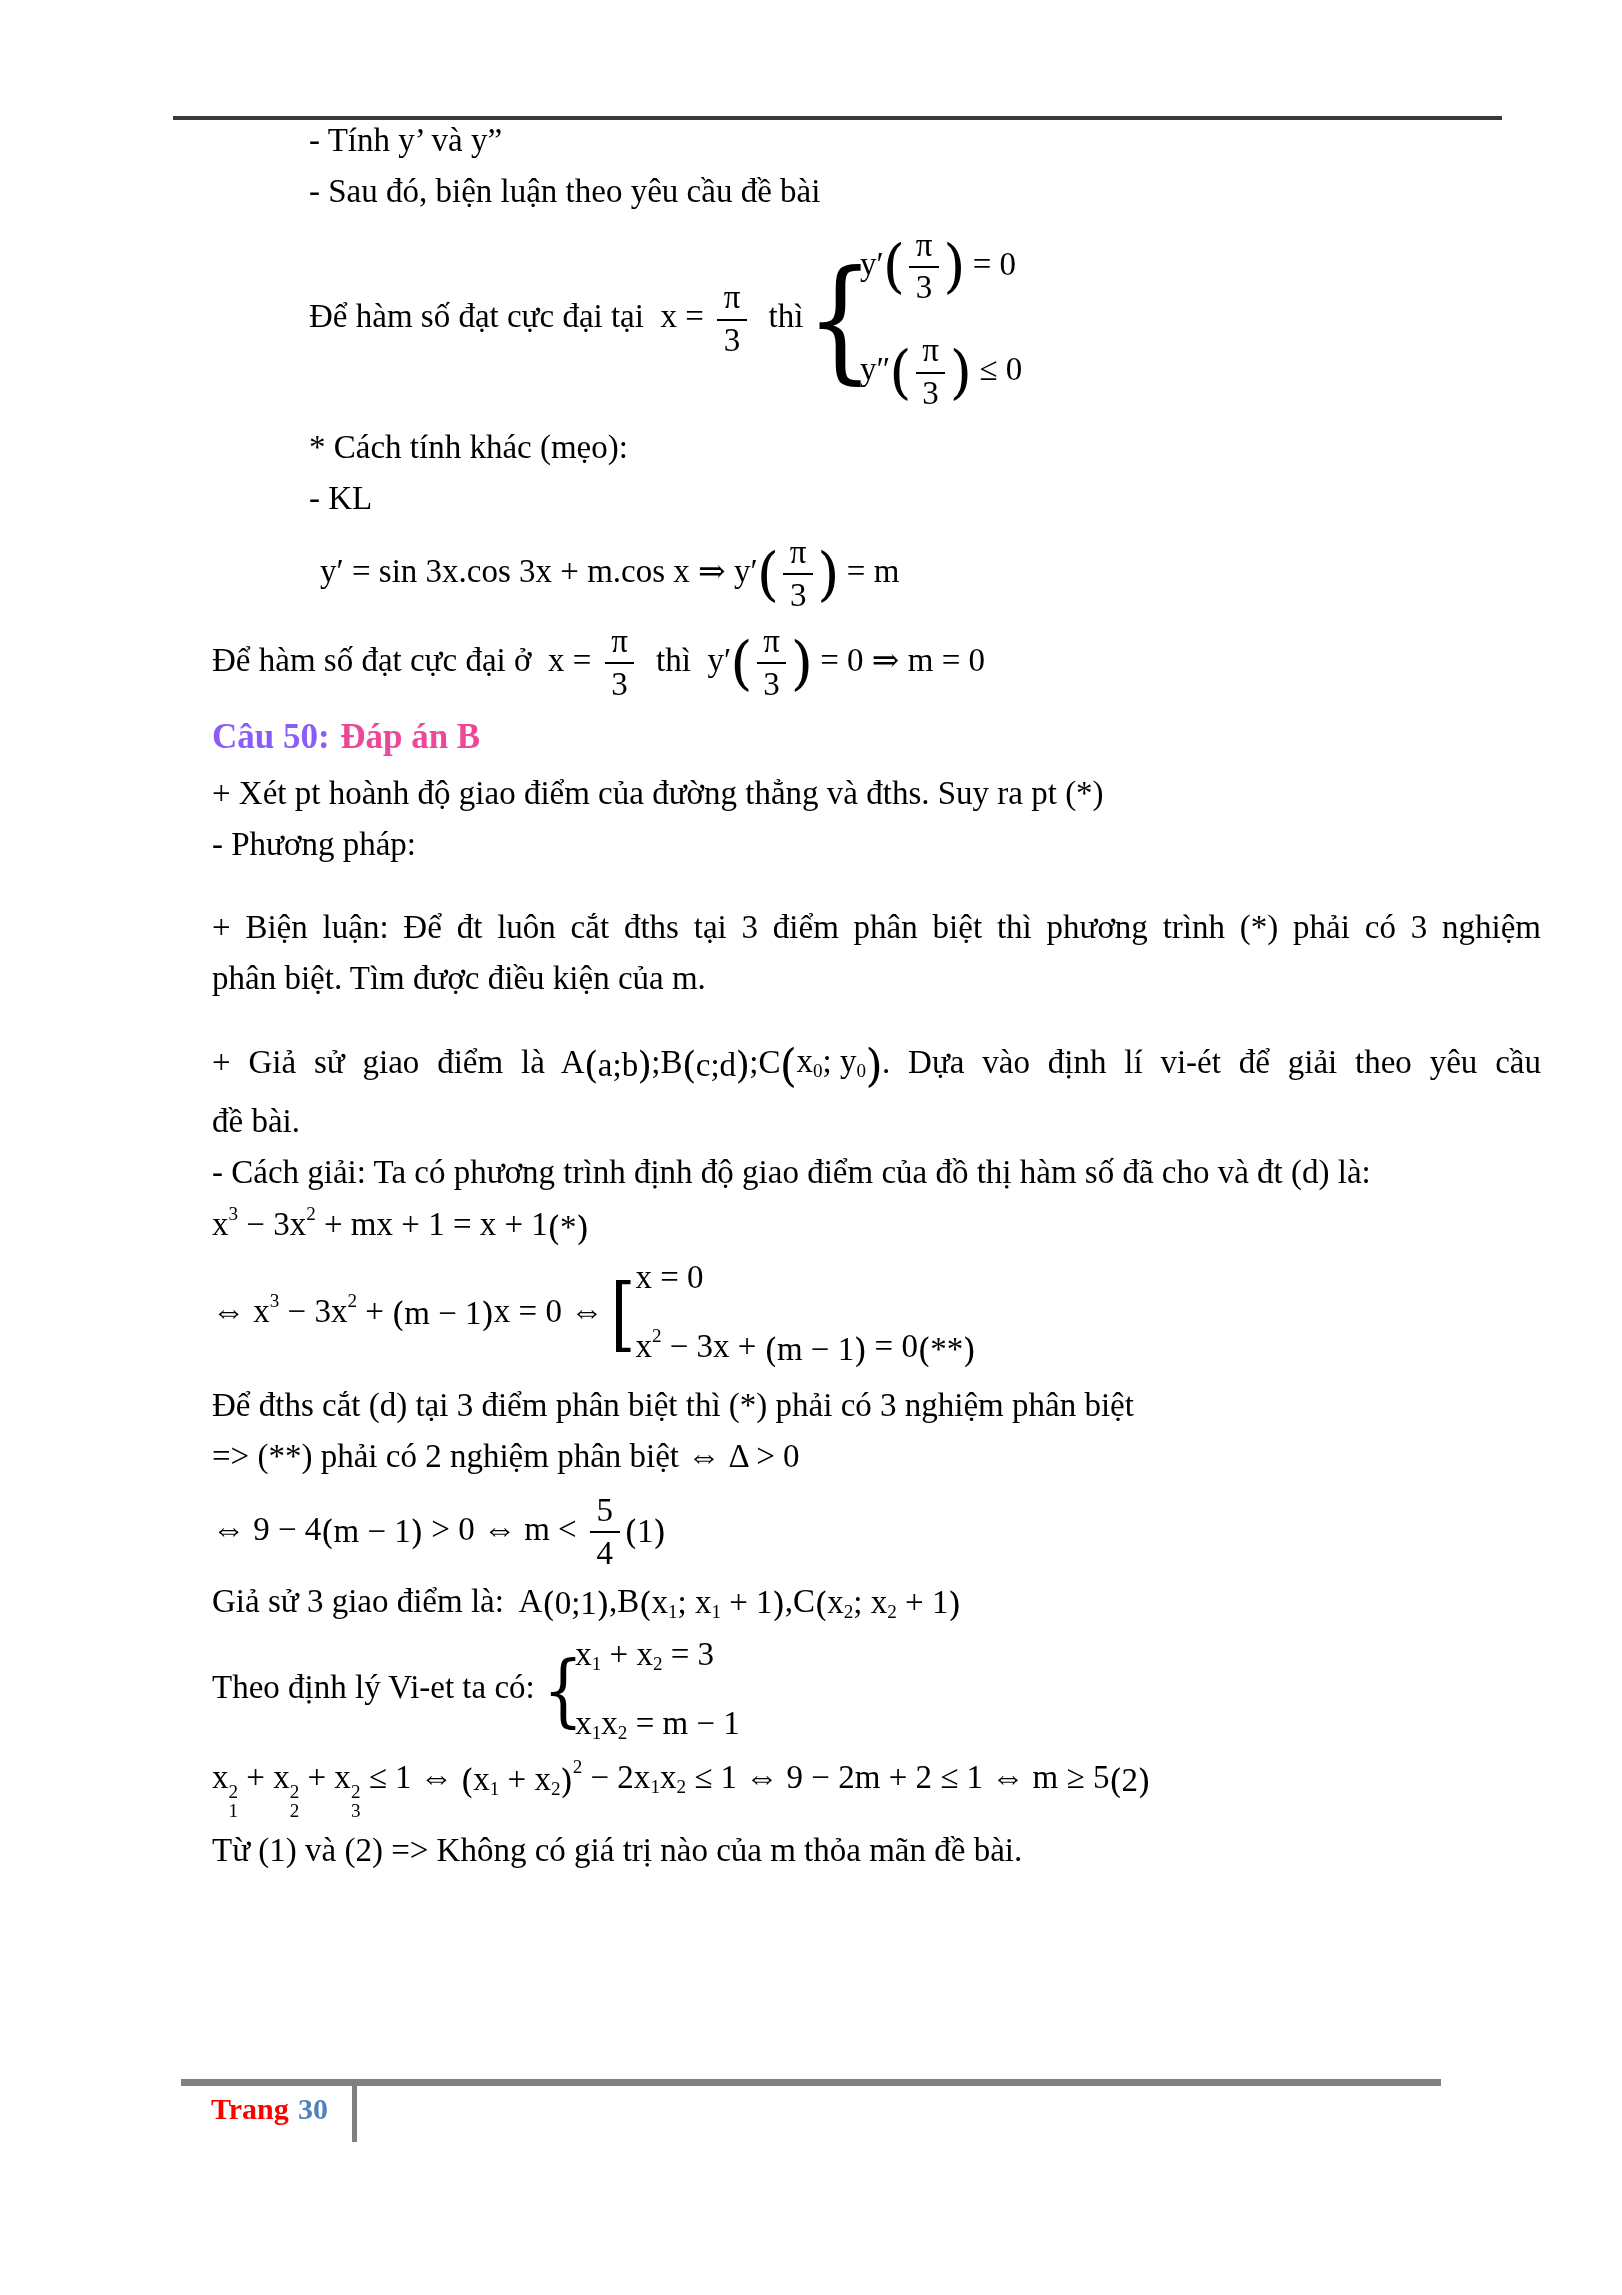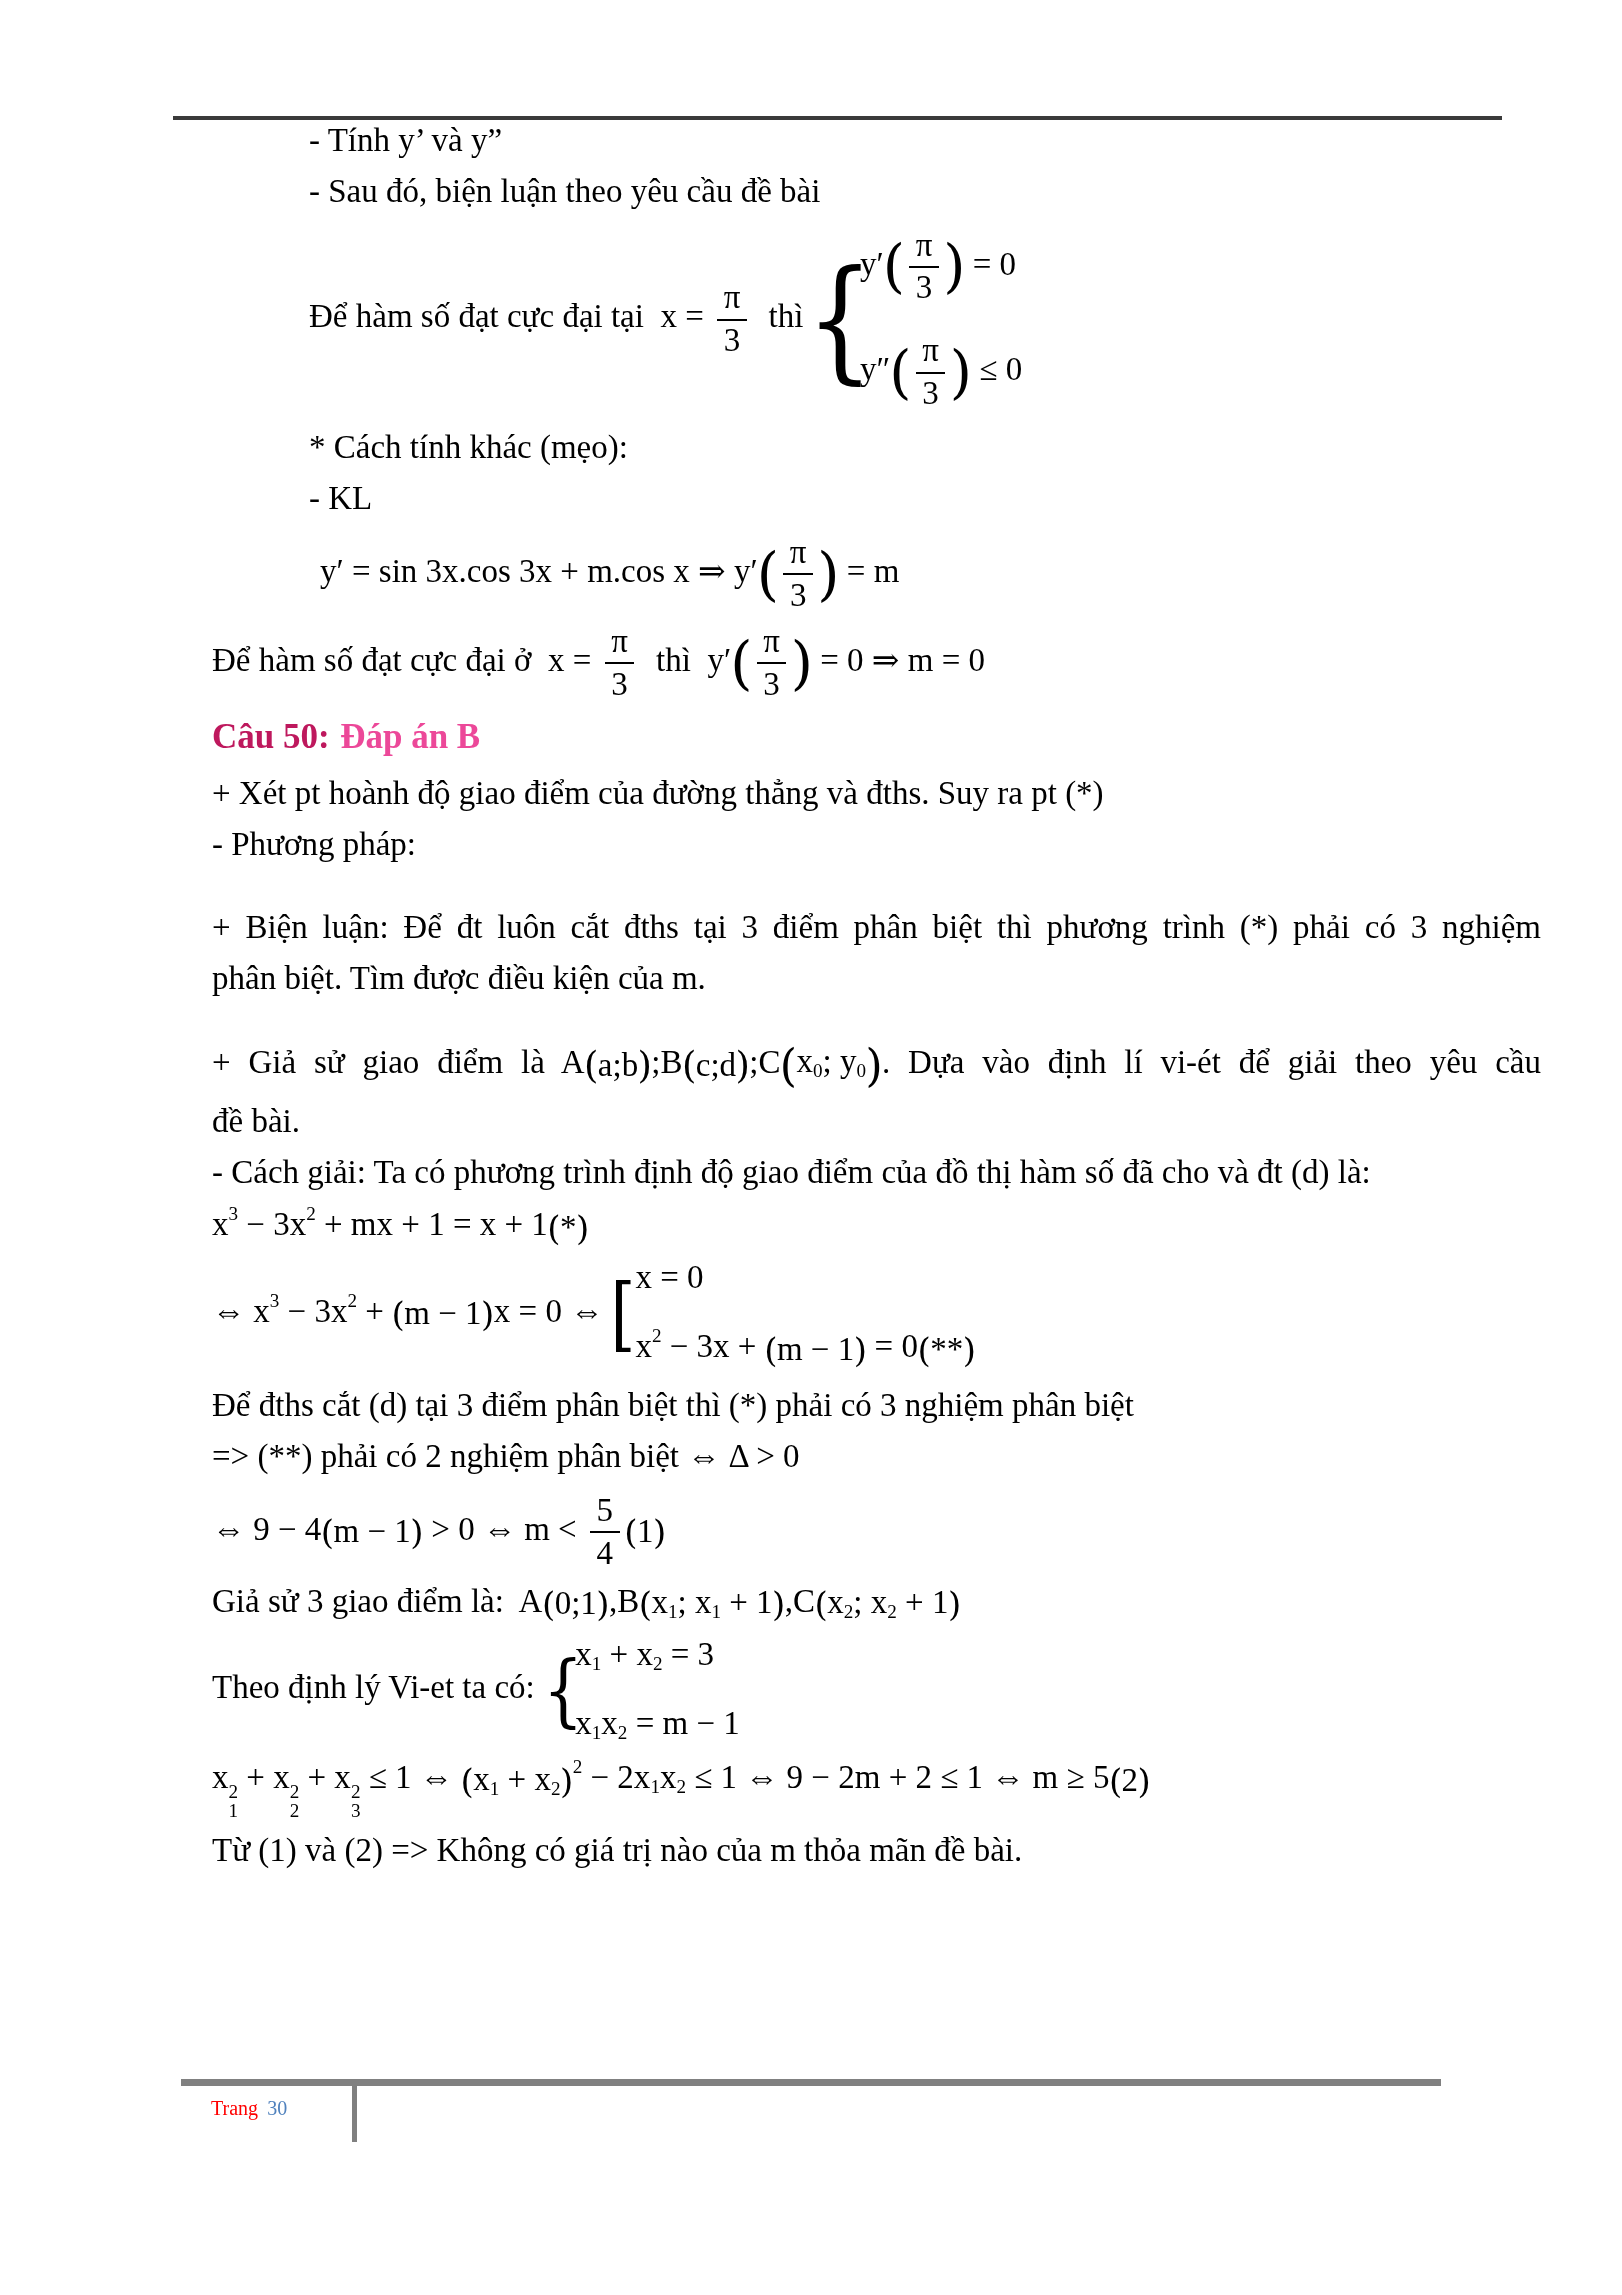--- a/index.html
+++ b/index.html
@@ -41,21 +41,21 @@
   .mpar{display:inline-flex;align-items:center;vertical-align:middle;}
   .mpc{display:inline-block;white-space:nowrap;}
   .msys{display:inline-flex;align-items:center;vertical-align:middle;}
   .mrows{display:inline-flex;flex-direction:column;gap:27.5px;text-align:left;}
   .mrow{white-space:nowrap;}
   .mdelim{display:flex;align-items:center;justify-content:center;
           line-height:1;overflow:visible;font-family:"DejaVu Serif",serif;font-weight:400;}
   
   .footer-rule{position:absolute;left:181px;top:2079px;width:1260px;height:6.5px;}
   .footer-divider{position:absolute;left:352px;top:2079px;width:4.6px;height:63px;}
-  .footer-label{position:absolute;left:211px;top:2089px;font-size:20px;font-weight:normal;line-height:39px;}
+  .footer-label{position:absolute;left:211px;top:2089px;font-size:30px;font-weight:bold;line-height:39px;}
   .footer-label .num{margin-left:9.2px;}
 </style>
 </head>
 <body>
 
 <div class="page">
   <div class="header-rule" style="background: rgb(58, 58, 58);"></div>
 
   <div class="content">
     <p class="indent">- Tính y’ và y”</p>
@@ -103,21 +103,21 @@
             <span class="mfd">3</span>
           </span><span class="mt">  thì  </span><span class="mt">y′</span><span class="mpar">
             <span class="mdelim" style="font-size: 57px; width: 20.4px;">(</span>
             <span class="mpc"><span class="mfrac">
                 <span class="mfn">π</span>
                 <span class="mfd">3</span>
               </span></span>
             <span class="mdelim" style="font-size: 57px; width: 20.4px;">)</span>
           </span><span class="mt"> = 0 ⇒ m = 0</span></span></div>
 
-    <h2 class="heading"><span class="hr" style="color: #be185d;">Câu 50:</span><span class="hb" style="color: #ec4899;">Đáp án B</span></h2>
+    <h2 class="heading"><span class="hr" style="color: #8b5cf6;">Câu 50:</span><span class="hb" style="color: #ec4899;">Đáp án B</span></h2>
 
     <p>+ Xét pt hoành độ giao điểm của đường thẳng và đths. Suy ra pt (*)</p>
     <p>- Phương pháp:</p>
 
     <p class="just">
         <span class="jl">+ Biện luận: Để đt luôn cắt đths tại 3 điểm phân biệt thì phương trình (*) phải có 3 nghiệm</span>
         <span class="jl2">phân biệt. Tìm được điều kiện của m.</span>
       </p>
 
     <div class="just">

